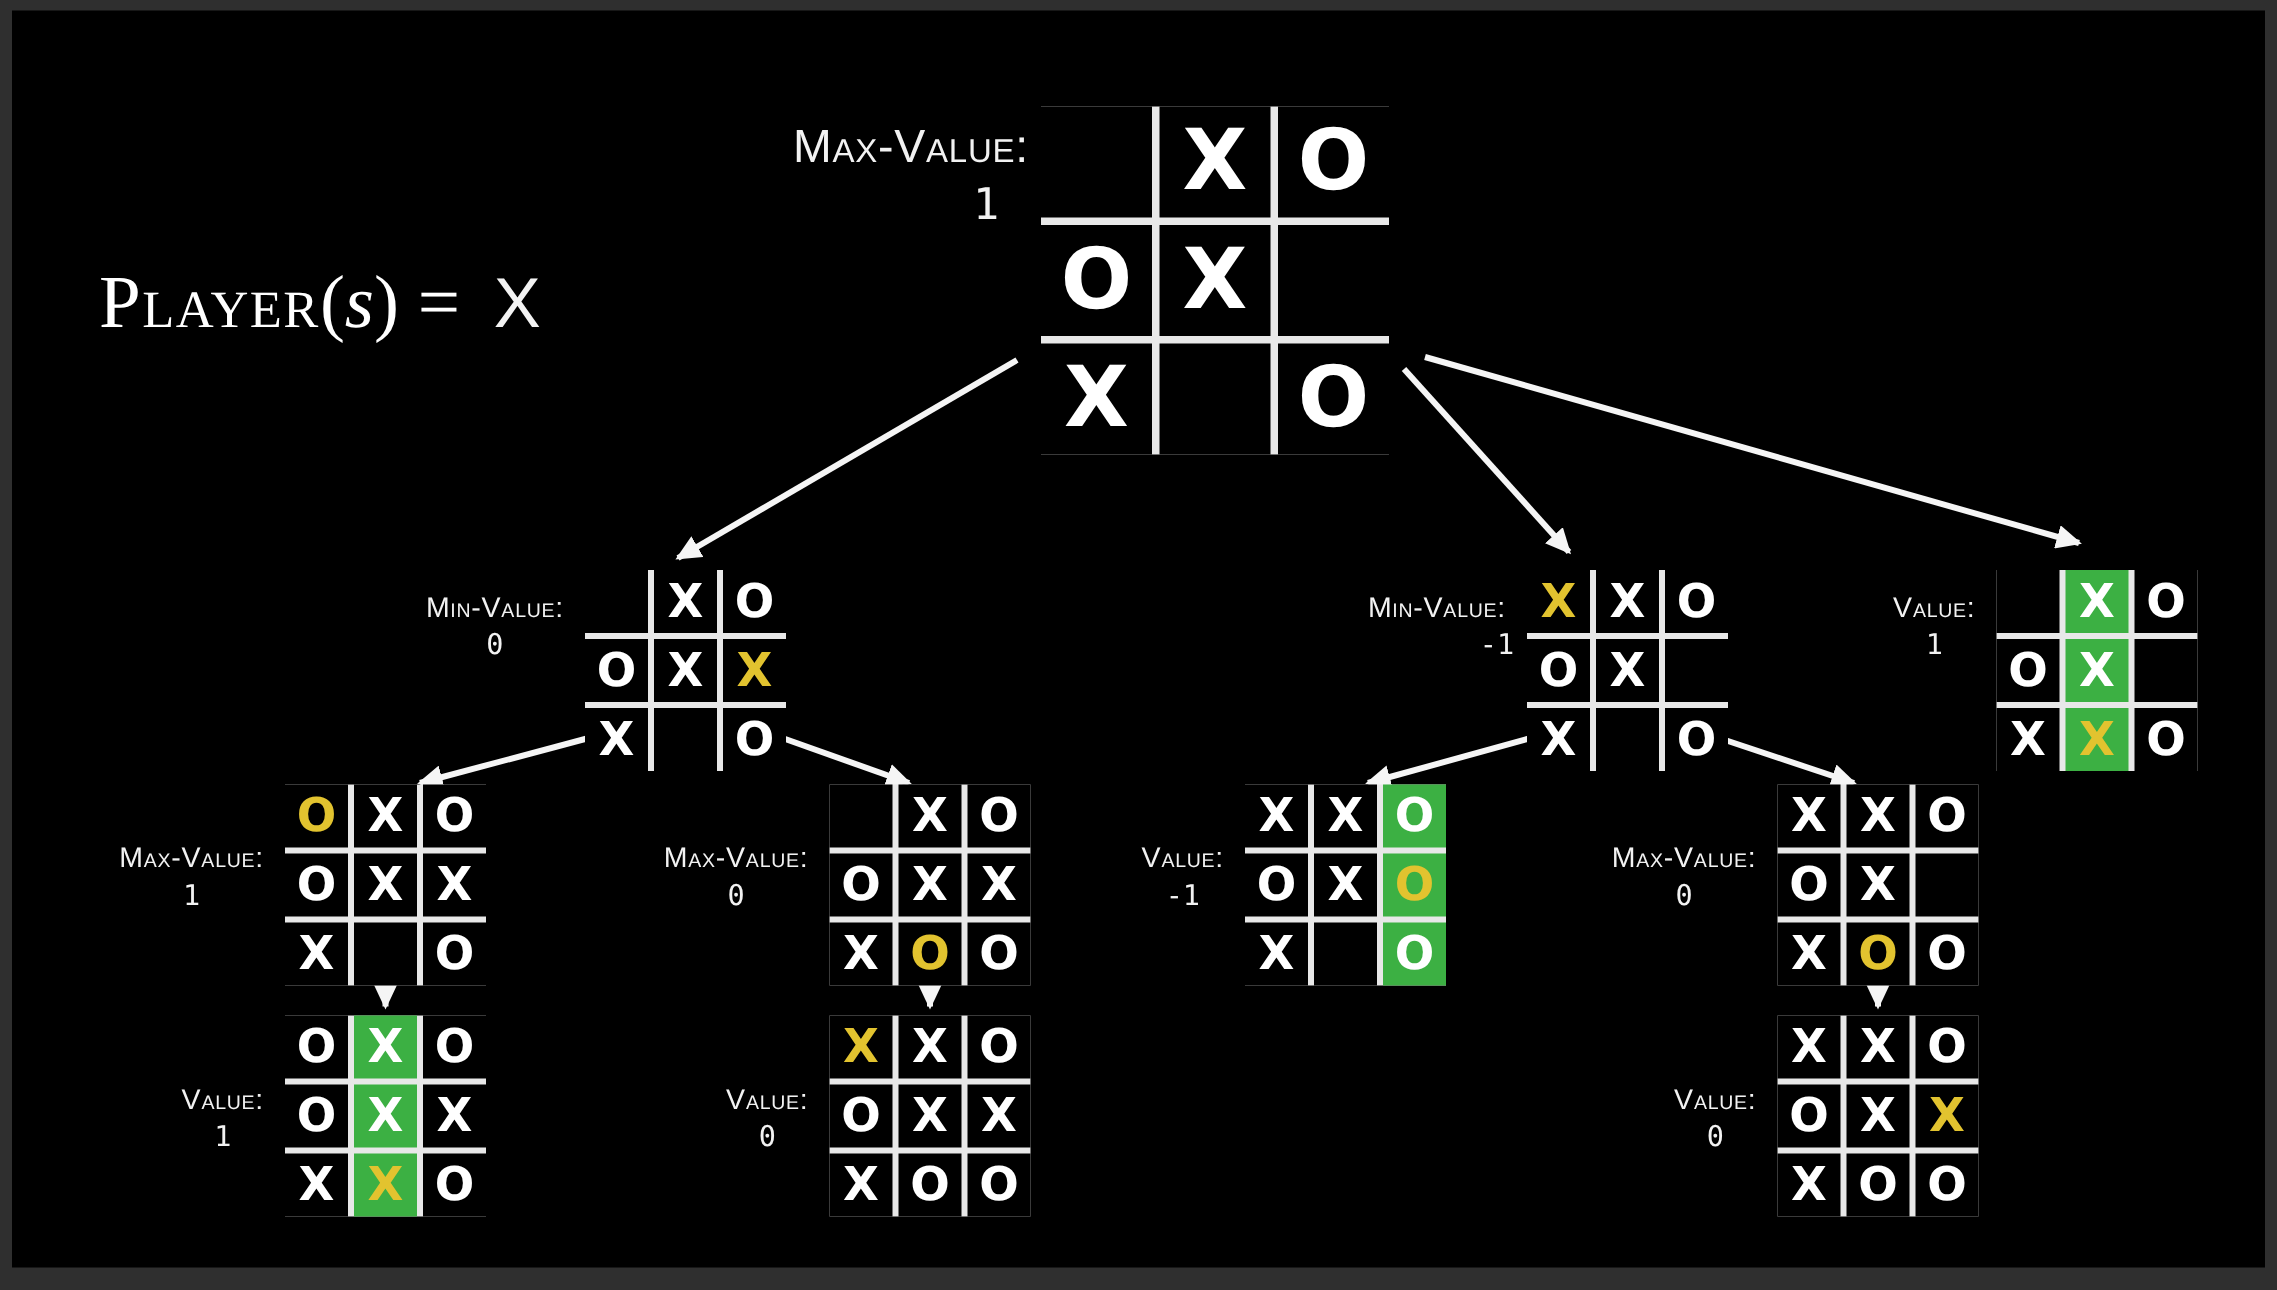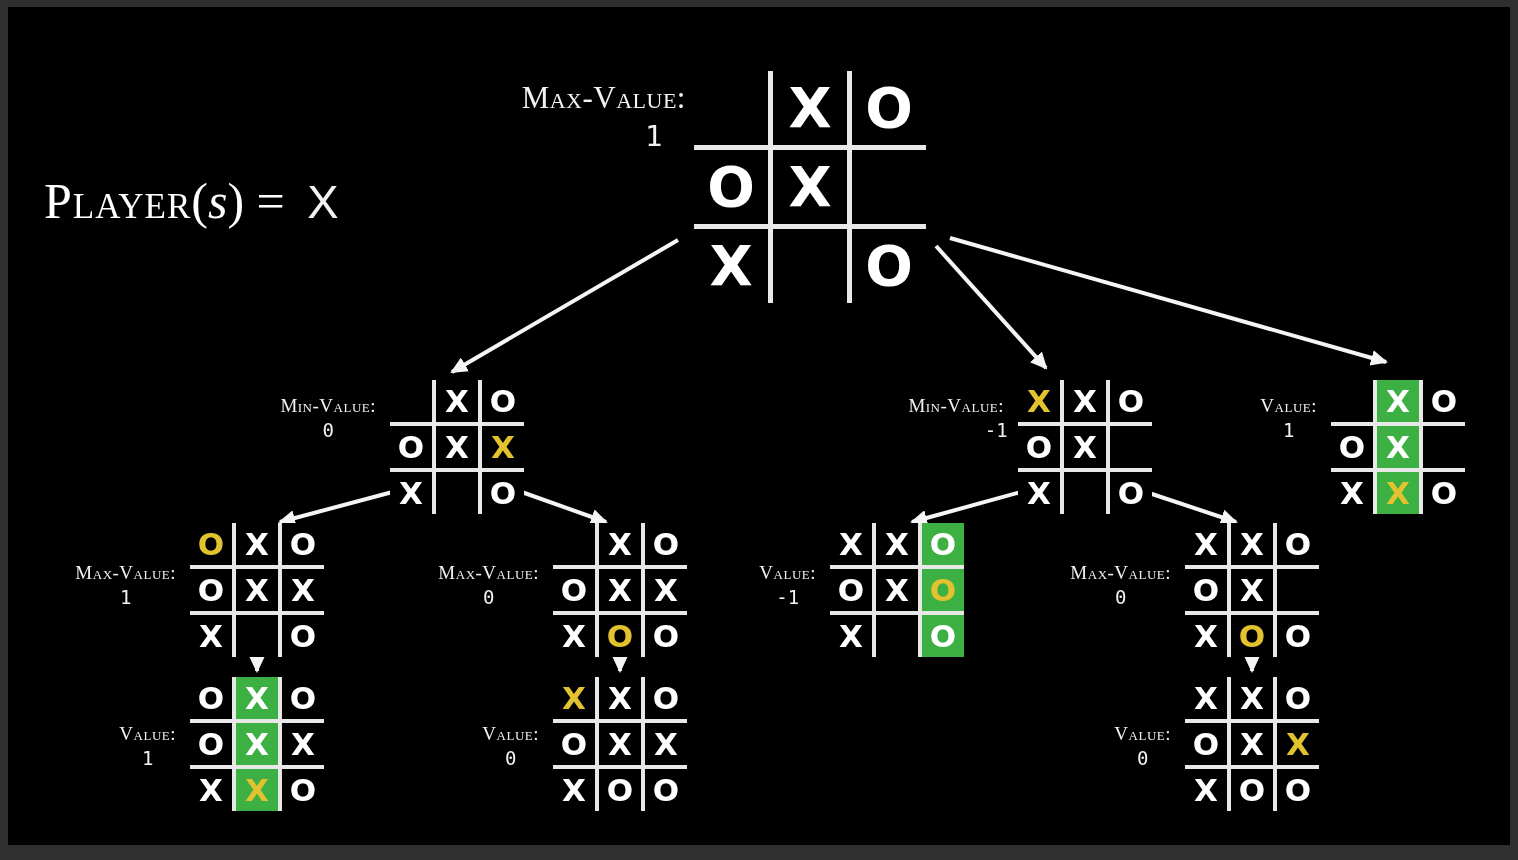--- a/index.html
+++ b/index.html
@@ -14,21 +14,21 @@
   .frame-border{
     position:absolute;inset:0;
     border:solid var(--frame,#2f2f2f);
     border-width:7px 8px 15px 8px;
     box-sizing:border-box;
     pointer-events:none;
     z-index:30;
   }
   .player-header{
     position:absolute;
-    left:44px;top:172px;
+    left:66px;top:172px;
     color:#fff;
     font-size:50px;
     white-space:nowrap;
     z-index:5;
   }
   .player-header .sc{font-variant:small-caps;letter-spacing:1px;}
   .player-header .arg{font-style:italic;}
   .player-header .xval{
     font-family:"Liberation Sans",sans-serif;
     font-weight:400;
@@ -57,21 +57,21 @@
     position:absolute;
     text-align:right;
     white-space:nowrap;
     color:var(--text,#f2f2f2);
     z-index:3;
   }
   .sc-label{
     font-variant:small-caps;
     letter-spacing:.5px;
     line-height:1.22;
-    font-family:Liberation Serif, serif;
+    font-family:Liberation Sans, sans-serif;
   }
   .mono-val{
     font-family:"DejaVu Sans Mono",monospace;
     text-align:center;
     margin-top:3px;
     line-height:1.15;
     position:relative;
   }
 </style>
 </head>

